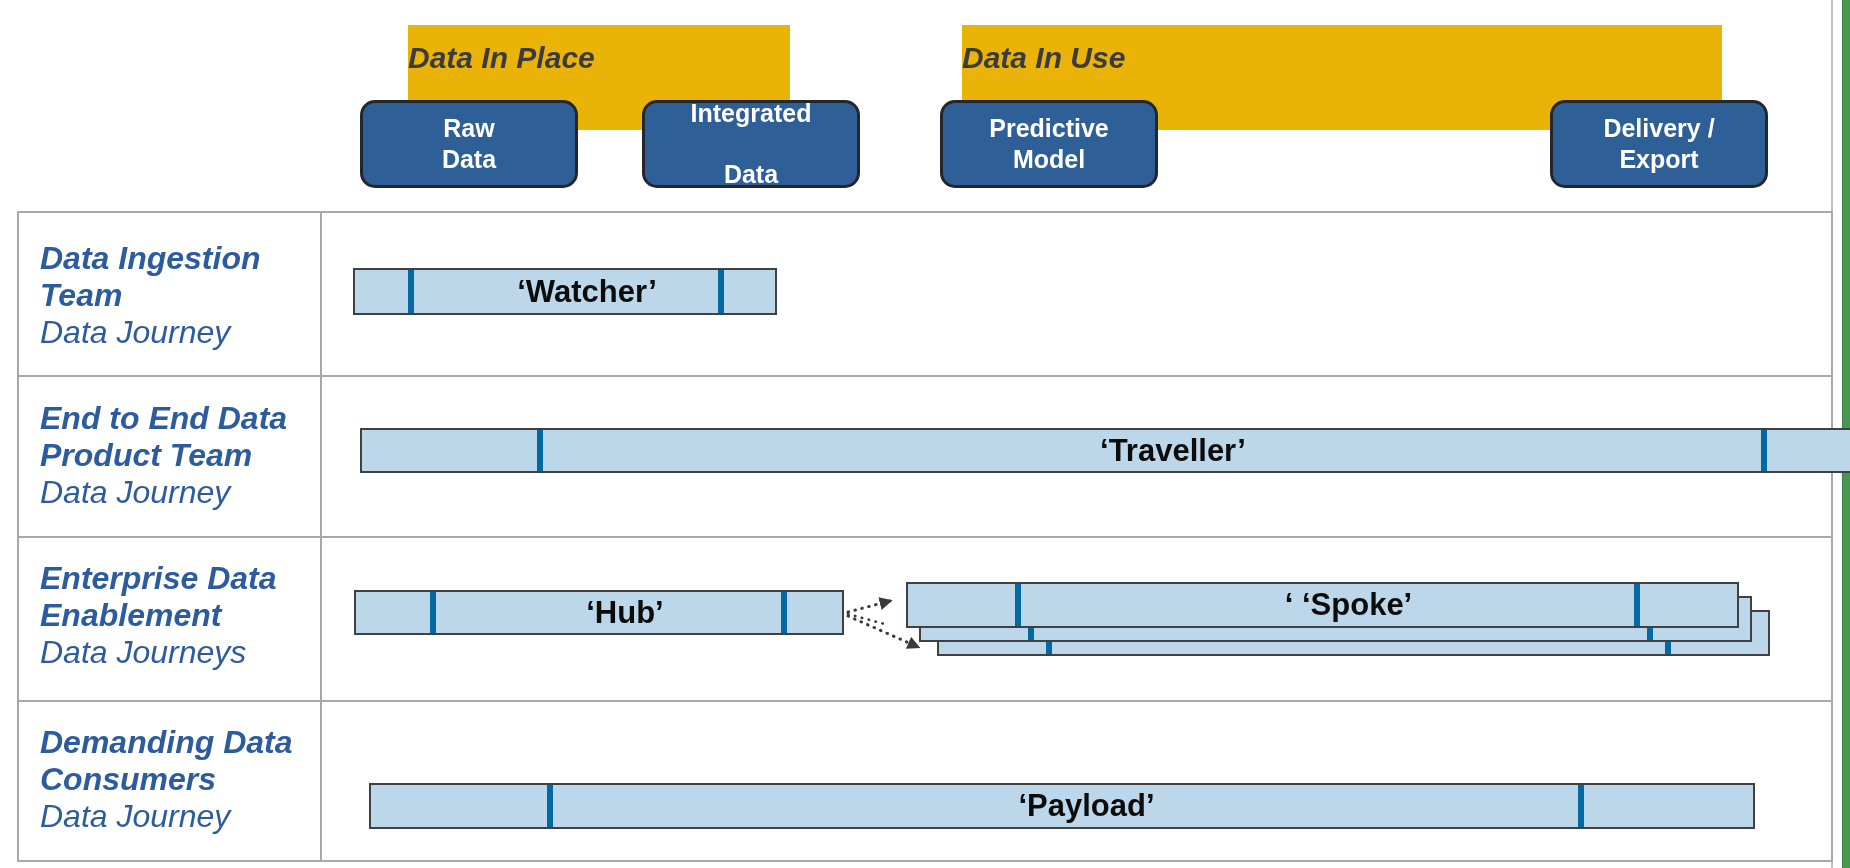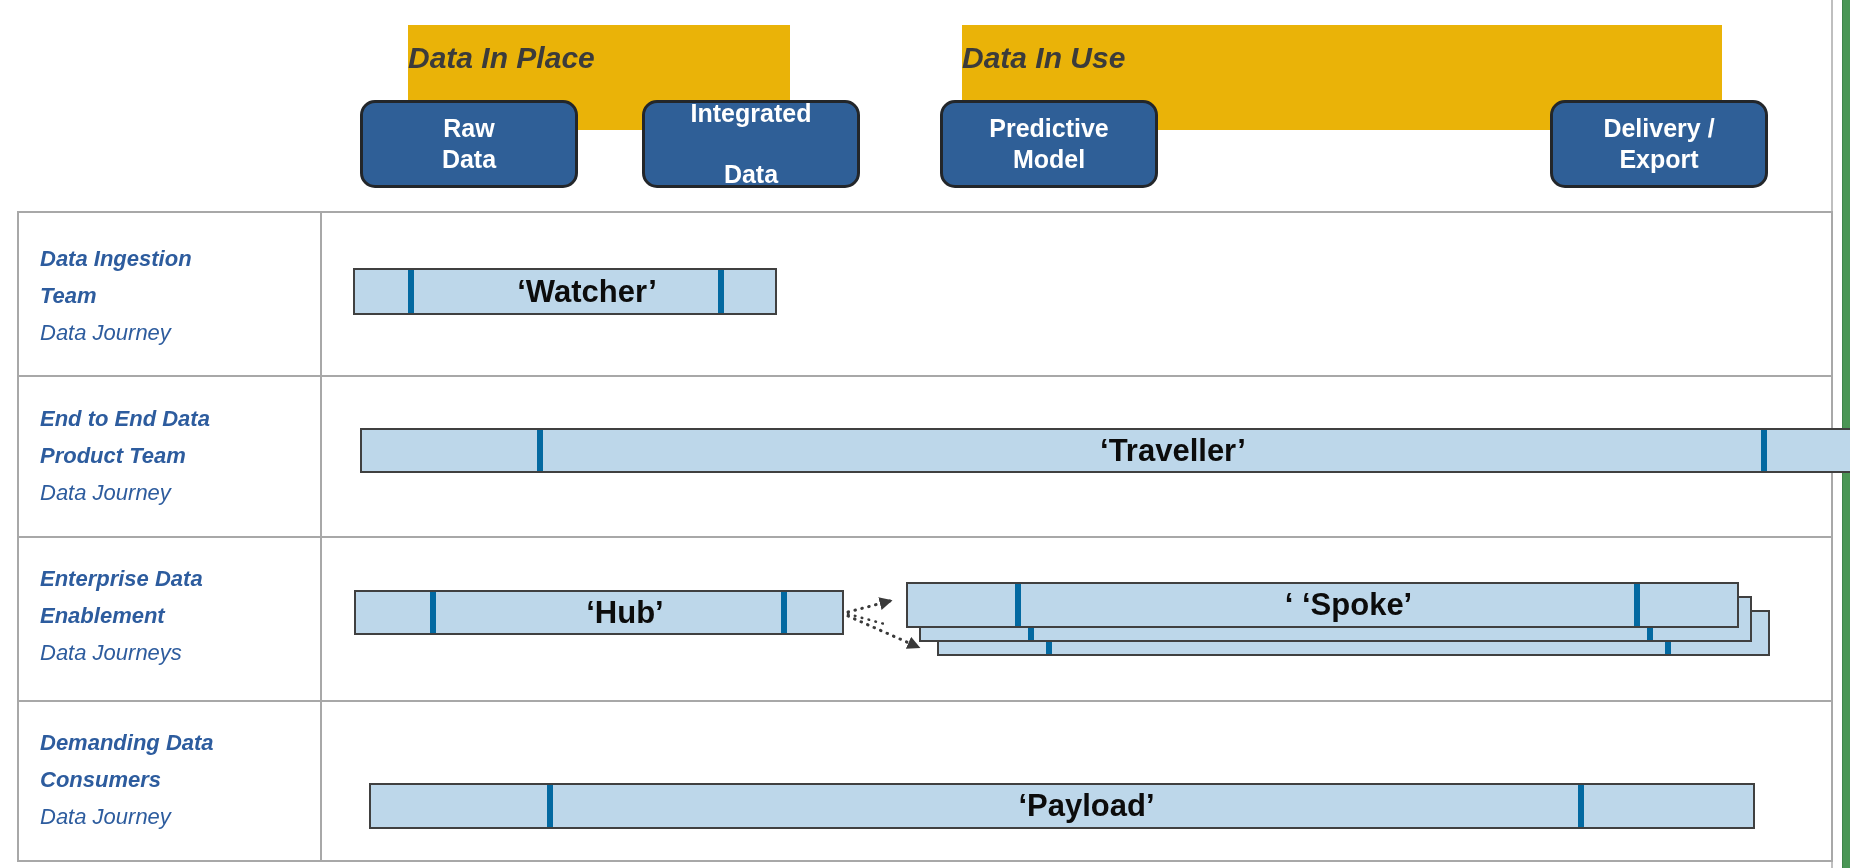--- a/index.html
+++ b/index.html
@@ -23,21 +23,21 @@
   .pill-raw{left:360px;} .pill-integrated{left:642px;gap:30px;} .pill-predictive{left:940px;}
   .pill-dashboard{left:1243px;} .pill-delivery{left:1550px;}
 
   
   .table-frame{position:absolute;left:17px;top:211px;width:1816px;height:651px;border:2px solid #a8a8a8;box-sizing:border-box;}
   .col-divider{position:absolute;left:320px;top:211px;width:2px;height:651px;background:#a8a8a8;}
   .row-divider{position:absolute;left:17px;width:1816px;height:2px;background:#a8a8a8;}
   .rd1{top:375px;} .rd2{top:536px;} .rd3{top:700px;}
 
   
-  .lane-label{position:absolute;left:40px;width:272px;color:#2d5c9e;font-style:italic;font-size:22px;line-height:37px;}
+  .lane-label{position:absolute;left:40px;width:272px;color:#2d5c9e;font-style:italic;font-size:32px;line-height:37px;}
   .ll1{top:240px;} .ll2{top:400px;} .ll3{top:560px;} .ll4{top:724px;}
   .team{font-weight:bold;}
 
   
   .bar{position:absolute;display:flex;background:#bdd7ea;border:2px solid #404040;box-sizing:border-box;}
   .seg{flex:none;box-sizing:border-box;}
   .seg + .seg{border-left:6px solid #0369a1;padding-left:42px;}
   .mid{flex:1 1 auto;display:flex;align-items:center;justify-content:center;
        font-weight:bold;font-size:31px;color:#0c0c0c;white-space:nowrap;}
   .bar-watcher{left:353px;top:268px;width:424px;height:47px;}

